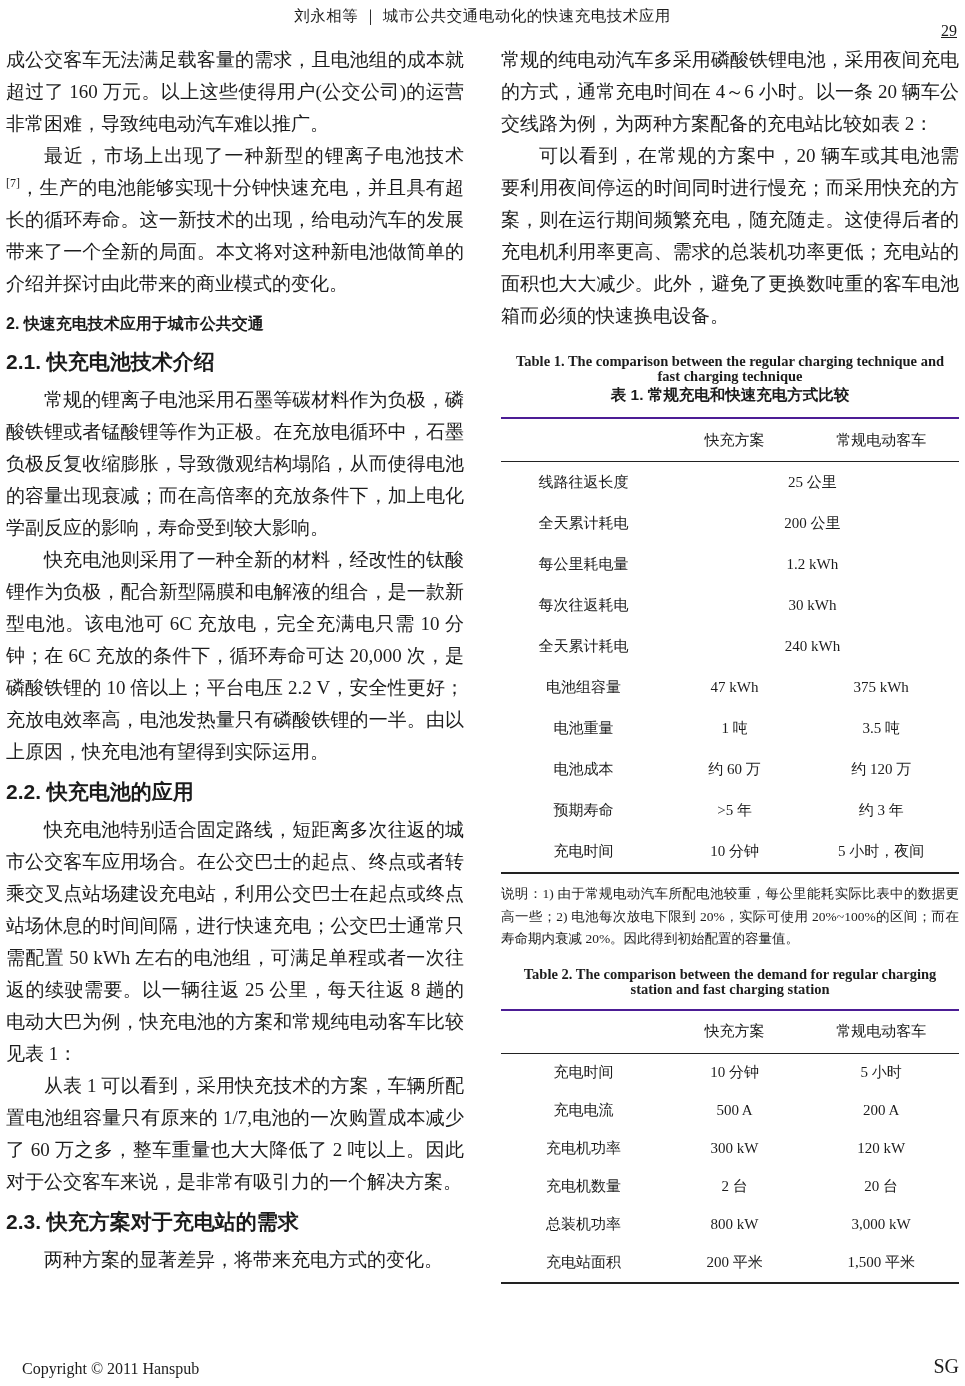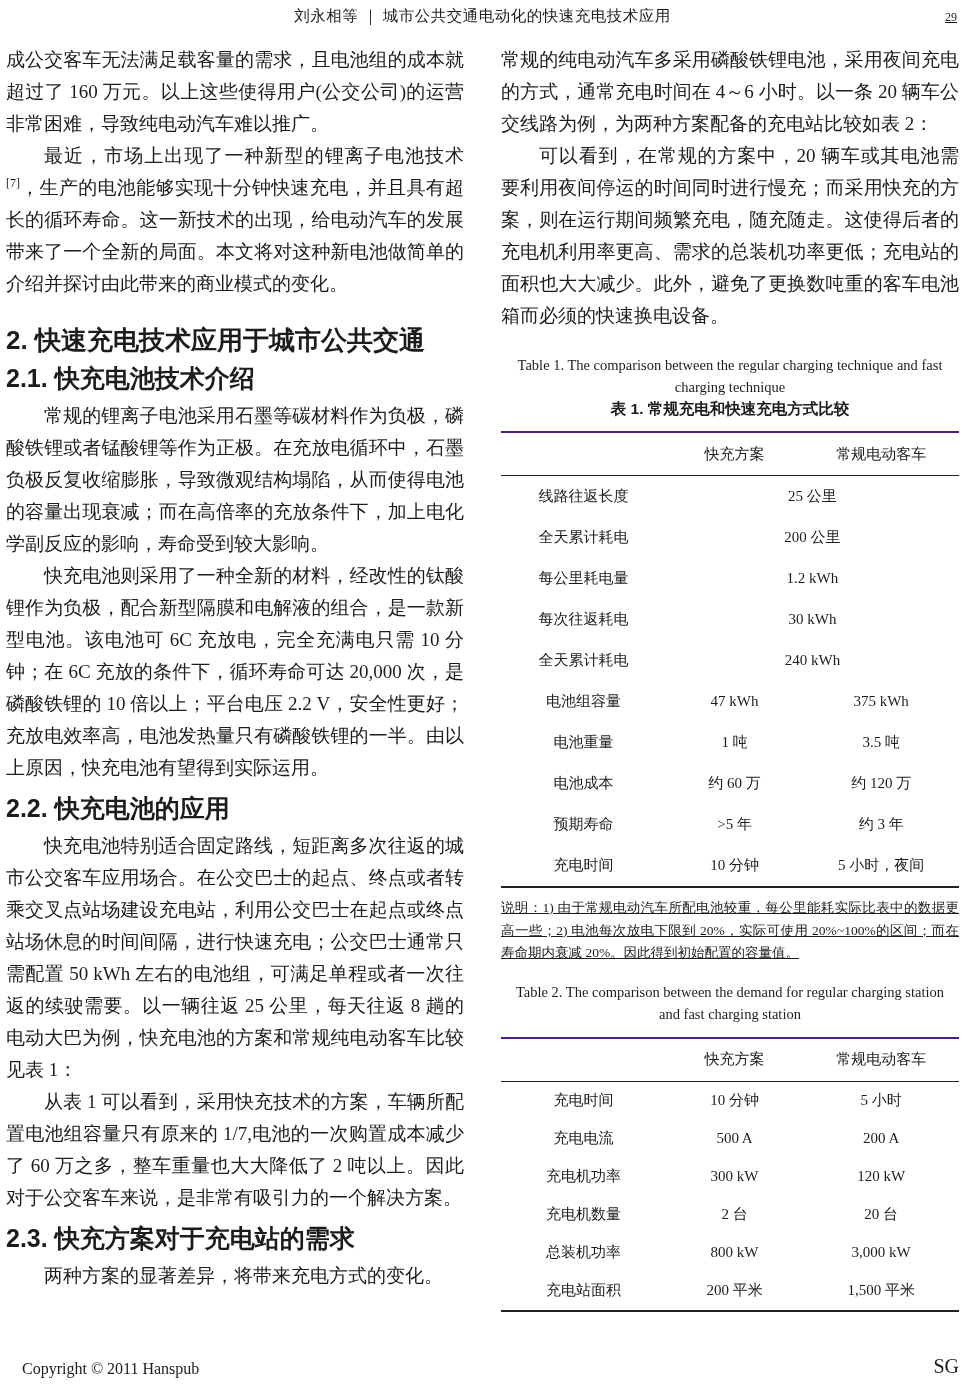--- a/index.html
+++ b/index.html
@@ -4,41 +4,41 @@
 <style>
   html,body{margin:0;padding:0;}
   body{
     width:965px;height:1386px;position:relative;background:#ffffff;
     font-family:"Liberation Serif", serif;color:#1c1c1c;
     -webkit-font-smoothing:antialiased;
   }
   
   .page-header{position:absolute;top:6px;left:0;width:100%;height:30px;}
   .running-title{text-align:center;font-size:15.5px;letter-spacing:0.5px;}
-  .page-number{position:absolute;top:4px;right:8px;font-size:12px;text-decoration:underline;}
+  .page-number{position:absolute;top:16px;right:8px;font-size:16px;text-decoration:underline;}
   
   .col{position:absolute;top:44px;width:458px;}
   .col-left{left:6px;}
   .col-right{left:501px;}
   p.body{
     margin:0;font-size:19px;line-height:32px;text-align:justify;
   }
   p.indent{text-indent:2em;}
   sup.ref{font-size:12px;line-height:0;vertical-align:super;}
   h2.sec{
     font-family:"Liberation Sans", sans-serif;
-    font-size:26px;line-height:28px;font-weight:bold;margin:26px 0 9px 0;
+    font-size:16px;line-height:28px;font-weight:bold;margin:10px 0 9px 0;
   }
   h3.subsec{
     font-family:"Liberation Sans", sans-serif;
-    font-size:25px;line-height:26px;font-weight:bold;margin:11px 0 9px 0;
+    font-size:21px;line-height:26px;font-weight:bold;margin:11px 0 9px 0;
   }
   
   .caption-en{
-    font-size:14.5px;font-weight:normal;line-height:22px;text-align:center;
+    font-size:14.5px;font-weight:bold;line-height:15px;text-align:center;
     max-width:452px;margin:22px auto 0 auto;
   }
   .caption-zh{
     font-family:"Liberation Sans", sans-serif;
     font-size:15.5px;font-weight:bold;line-height:20px;text-align:center;margin:1px auto 0 auto;
   }
   
   table.cmp{
     width:100%;border-collapse:collapse;margin-top:12px;
     border-top:2px solid #4c1d95;border-bottom:2px solid #222;
@@ -49,21 +49,21 @@
   table.cmp th{
     font-weight:normal;font-size:15px;height:40px;text-align:center;
     vertical-align:middle;border-bottom:1.5px solid #222;
   }
   table.cmp td{
     font-size:15px;text-align:center;vertical-align:middle;height:39px;
   }
   table.cmp.t2 td{height:36px;}
   
   p.note{
-    margin:9px 0 0 0;font-size:13.5px;line-height:22.5px;text-align:justify;text-decoration:underline;
+    margin:9px 0 0 0;font-size:13.5px;line-height:22.5px;text-align:justify;
   }
   
   .page-footer{position:absolute;left:0;bottom:8px;width:100%;height:20px;}
   .copyright{position:absolute;left:22px;bottom:0;font-size:16px;}
   .footer-mark{position:absolute;right:6px;bottom:0;font-size:20px;font-weight:normal;}
 </style>
 </head>
 <body>
 
 <header class="page-header">

